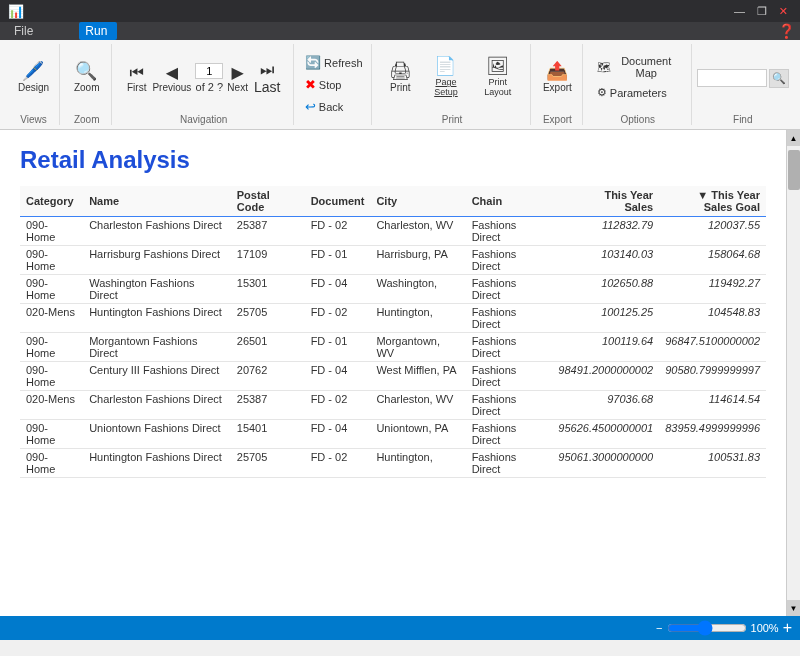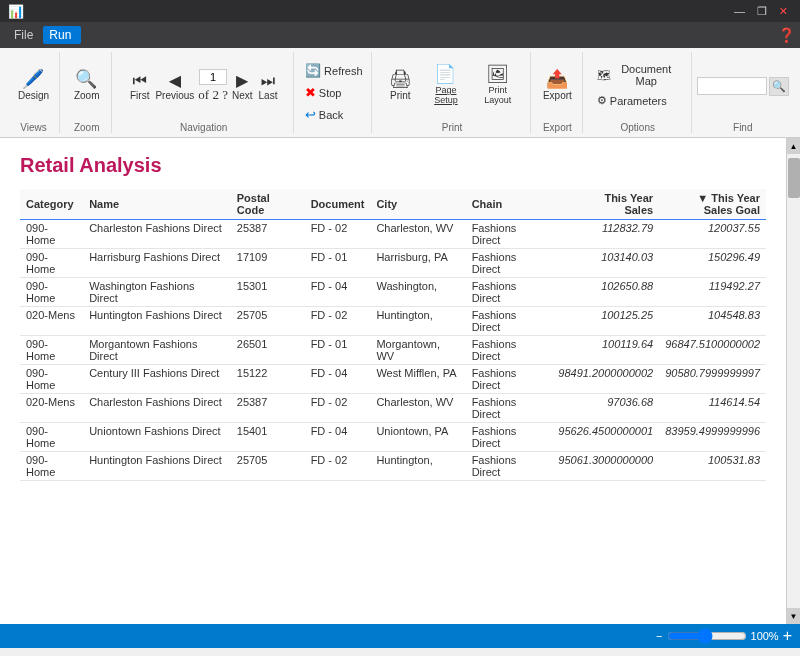--- a/index.html
+++ b/index.html
@@ -25,22 +25,23 @@
       cursor: pointer;
       font-size: 11px;
       padding: 0 4px;
     }
 
     
     .menu-bar {
       background: #3c3c3f;
       display: flex;
       align-items: center;
-      height: 26px;
+      height: 18px;
       padding: 0 4px;
+      gap: 36px;
     }
     .menu-item {
       color: #ccc;
       padding: 2px 10px;
       cursor: pointer;
       font-size: 12px;
       border-radius: 2px;
     }
     .menu-item:hover, .menu-item.active {
       background: #0078d7;
@@ -121,32 +122,32 @@
       font-size: 10px;
     }
     .nav-btn .nav-icon { font-size: 16px; }
     .page-input {
       width: 28px;
       text-align: center;
       border: 1px solid #ccc;
       padding: 1px 2px;
       font-size: 11px;
     }
-    .page-text { font-size: 13px; color: #333; font-family: Liberation Serif, serif; }
+    .page-text { font-size: 11px; color: #333; }
     .report-container {
       background: white;
       padding: 16px 20px;
       height: calc(656px - 22px - 26px - 98px - 24px);
       overflow-y: auto;
       overflow-x: hidden;
     }
     .report-title {
-      font-size: 20px;
+      font-size: 24px;
       font-weight: bold;
-      color: #be185d;
+      color: #1d4ed8;
       margin-bottom: 12px;
     }
 
     
     .report-table {
       width: 100%;
       border-collapse: collapse;
       font-size: 11px;
     }
     .report-table th {
@@ -276,21 +277,21 @@
       <div style="display:flex;flex-direction:column;align-items:center;gap:2px;">
         <input type="text" class="page-input" value="1" style="">
         <span class="page-text">of 2 ?</span>
       </div>
       <button class="nav-btn" style="display:flex;flex-direction:column;align-items:center;">
         <span class="nav-icon">▶</span>
         <span style="font-size:10px;">Next</span>
       </button>
       <button class="nav-btn" style="display:flex;flex-direction:column;align-items:center;">
         <span class="nav-icon">⏭</span>
-        <span style="font-size:10px;">Last</span>
+        <span style="font-size:14px;">Last</span>
       </button>
     </div>
 
     <div style="font-size:10px;color:#666;margin-top:2px;">Navigation</div>
   </div>
 
   <div class="ribbon-group">
     <div style="flex:1;display:flex;flex-direction:column;justify-content:center;gap:3px;">
       <button class="ribbon-btn-small">
         <span style="color:green;font-size:13px;">🔄</span>
@@ -390,21 +391,21 @@
             <td class="right">120037.55</td>
           </tr>
           <tr>
             <td>090-Home</td>
             <td>Harrisburg Fashions Direct</td>
             <td>17109</td>
             <td>FD - 01</td>
             <td>Harrisburg, PA</td>
             <td>Fashions Direct</td>
             <td class="right">103140.03</td>
-            <td class="right">150296.49</td>
+            <td class="right">158064.68</td>
           </tr>
           <tr>
             <td>090-Home</td>
             <td>Washington Fashions Direct</td>
             <td>15301</td>
             <td>FD - 04</td>
             <td>Washington,</td>
             <td>Fashions Direct</td>
             <td class="right">102650.88</td>
             <td class="right">119492.27</td>
@@ -425,21 +426,21 @@
             <td>26501</td>
             <td>FD - 01</td>
             <td>Morgantown, WV</td>
             <td>Fashions Direct</td>
             <td class="right">100119.64</td>
             <td class="right">96847.5100000002</td>
           </tr>
           <tr>
             <td>090-Home</td>
             <td>Century III Fashions Direct</td>
-            <td>15122</td>
+            <td>20762</td>
             <td>FD - 04</td>
             <td>West Mifflen, PA</td>
             <td>Fashions Direct</td>
             <td class="right">98491.2000000002</td>
             <td class="right">90580.7999999997</td>
           </tr>
           <tr>
             <td>020-Mens</td>
             <td>Charleston Fashions Direct</td>
             <td>25387</td>

